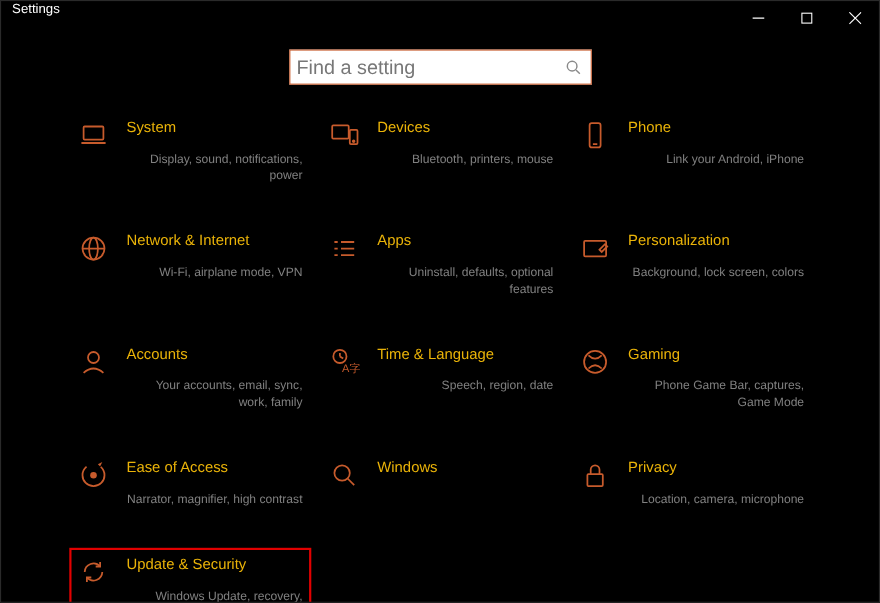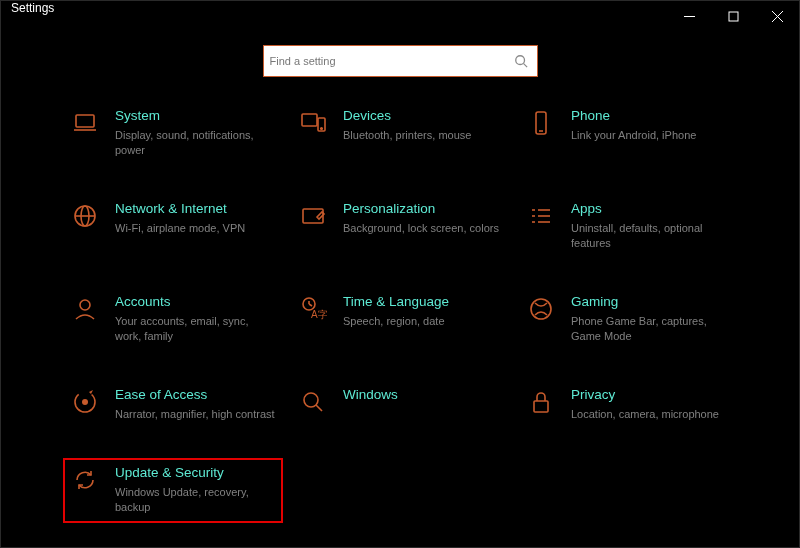--- a/index.html
+++ b/index.html
@@ -7,34 +7,34 @@
   body { border: 1px solid #2a2a2a; display: flex; flex-direction: column; }
   
   .titlebar { height: 30px; display: flex; justify-content: space-between; padding-left: 10px; }
   .titlebar-title { font-size: 12px; color: #fff; }
   .win-controls { display: flex; height: 100%; }
   .win-btn { width: 44px; height: 30px; display: flex; align-items: center; justify-content: center; color: #fff; }
   .win-btn svg { width: 11px; height: 11px; stroke: #fff; stroke-width: 1; fill: none; }
   
   .search-row { display: flex; justify-content: center; padding: 14px 0 6px; }
   .search-box { width: 275px; height: 32px; border: 1px solid #c75b2c; background: #fff; display: flex; align-items: center; padding: 0 4px 0 6px; }
-  .search-box input { flex: 1; border: none; outline: none; font-size: 11px; color: #666; background: transparent; padding: 0; }
+  .search-box input { flex: 1; border: none; outline: none; font-size: 18px; color: #666; background: transparent; padding: 0; }
   .search-box input::placeholder { color: #777; }
   .search-icon { width: 24px; display: flex; align-items: center; justify-content: center; }
   .search-icon svg { width: 14px; height: 14px; stroke: #8a8a8a; stroke-width: 1.5; fill: none; }
   
   .content { flex: 1; padding: 18px 32px 10px 62px; }
   .grid { display: grid; grid-template-columns: repeat(3, 220px); column-gap: 8px; row-gap: 28px; }
   .item { display: flex; align-items: flex-start; gap: 14px; padding: 6px 6px 6px 4px; border: 2px solid transparent; }
   .item.sel { border: 2px solid #e20000; }
   .icon { width: 32px; height: 32px; flex: 0 0 32px; display: flex; justify-content: center; color: #c75b2c; }
   .icon svg { width: 28px; height: 28px; stroke: #c75b2c; stroke-width: 1.6; fill: none; }
   .txt { flex: 1; min-width: 0; }
-  .label { font-size: 13.5px; color: #5eead4; line-height: 1.2; margin-top: -1px; }
-  .desc { font-size: 11px; color: #808080; line-height: 1.35; margin-top: 4px; }
+  .label { font-size: 13.5px; color: #eab308; line-height: 1.2; margin-top: -1px; }
+  .desc { font-size: 11px; color: #808080; line-height: 1.35; margin-top: 14px; text-align: right; }
 </style>
 </head>
 <body>
 
 <div class="titlebar">
   <div class="titlebar-title">Settings</div>
   <div class="win-controls">
     <div class="win-btn">
       <svg viewBox="0 0 11 11">
           <line x1="0" y1="5.5" x2="11" y2="5.5"></line>
@@ -119,50 +119,50 @@
       </span>
       <div class="txt">
         <div class="label">Network &amp; Internet</div>
         <div class="desc">Wi-Fi, airplane mode, VPN</div>
       </div>
     </div>
 
     <div class="item">
       <span class="icon">
         <svg viewBox="0 0 28 28">
-            <rect x="4" y="7" width="20" height="14" rx="1"></rect>
-            <path d="M18 15 L23 10 L25 12 L20 17 Z"></path>
-          </svg>
-      </span>
-      <div class="txt">
-        <div class="label">Personalization</div>
-        <div class="desc">Background, lock screen, colors</div>
-      </div>
-    </div>
-
-    <div class="item">
-      <span class="icon">
-        <svg viewBox="0 0 28 28">
             <line x1="5" y1="8" x2="8" y2="8"></line>
             <line x1="11" y1="8" x2="23" y2="8"></line>
             <line x1="5" y1="14" x2="8" y2="14"></line>
             <line x1="11" y1="14" x2="23" y2="14"></line>
             <line x1="5" y1="20" x2="8" y2="20"></line>
             <line x1="11" y1="20" x2="23" y2="20"></line>
           </svg>
       </span>
       <div class="txt">
         <div class="label">Apps</div>
         <div class="desc">Uninstall, defaults, optional features</div>
       </div>
     </div>
 
     <div class="item">
       <span class="icon">
         <svg viewBox="0 0 28 28">
+            <rect x="4" y="7" width="20" height="14" rx="1"></rect>
+            <path d="M18 15 L23 10 L25 12 L20 17 Z"></path>
+          </svg>
+      </span>
+      <div class="txt">
+        <div class="label">Personalization</div>
+        <div class="desc">Background, lock screen, colors</div>
+      </div>
+    </div>
+
+    <div class="item">
+      <span class="icon">
+        <svg viewBox="0 0 28 28">
             <circle cx="14" cy="10" r="5"></circle>
             <path d="M5 24 Q14 16 23 24"></path>
           </svg>
       </span>
       <div class="txt">
         <div class="label">Accounts</div>
         <div class="desc">Your accounts, email, sync, work, family</div>
       </div>
     </div>
 

